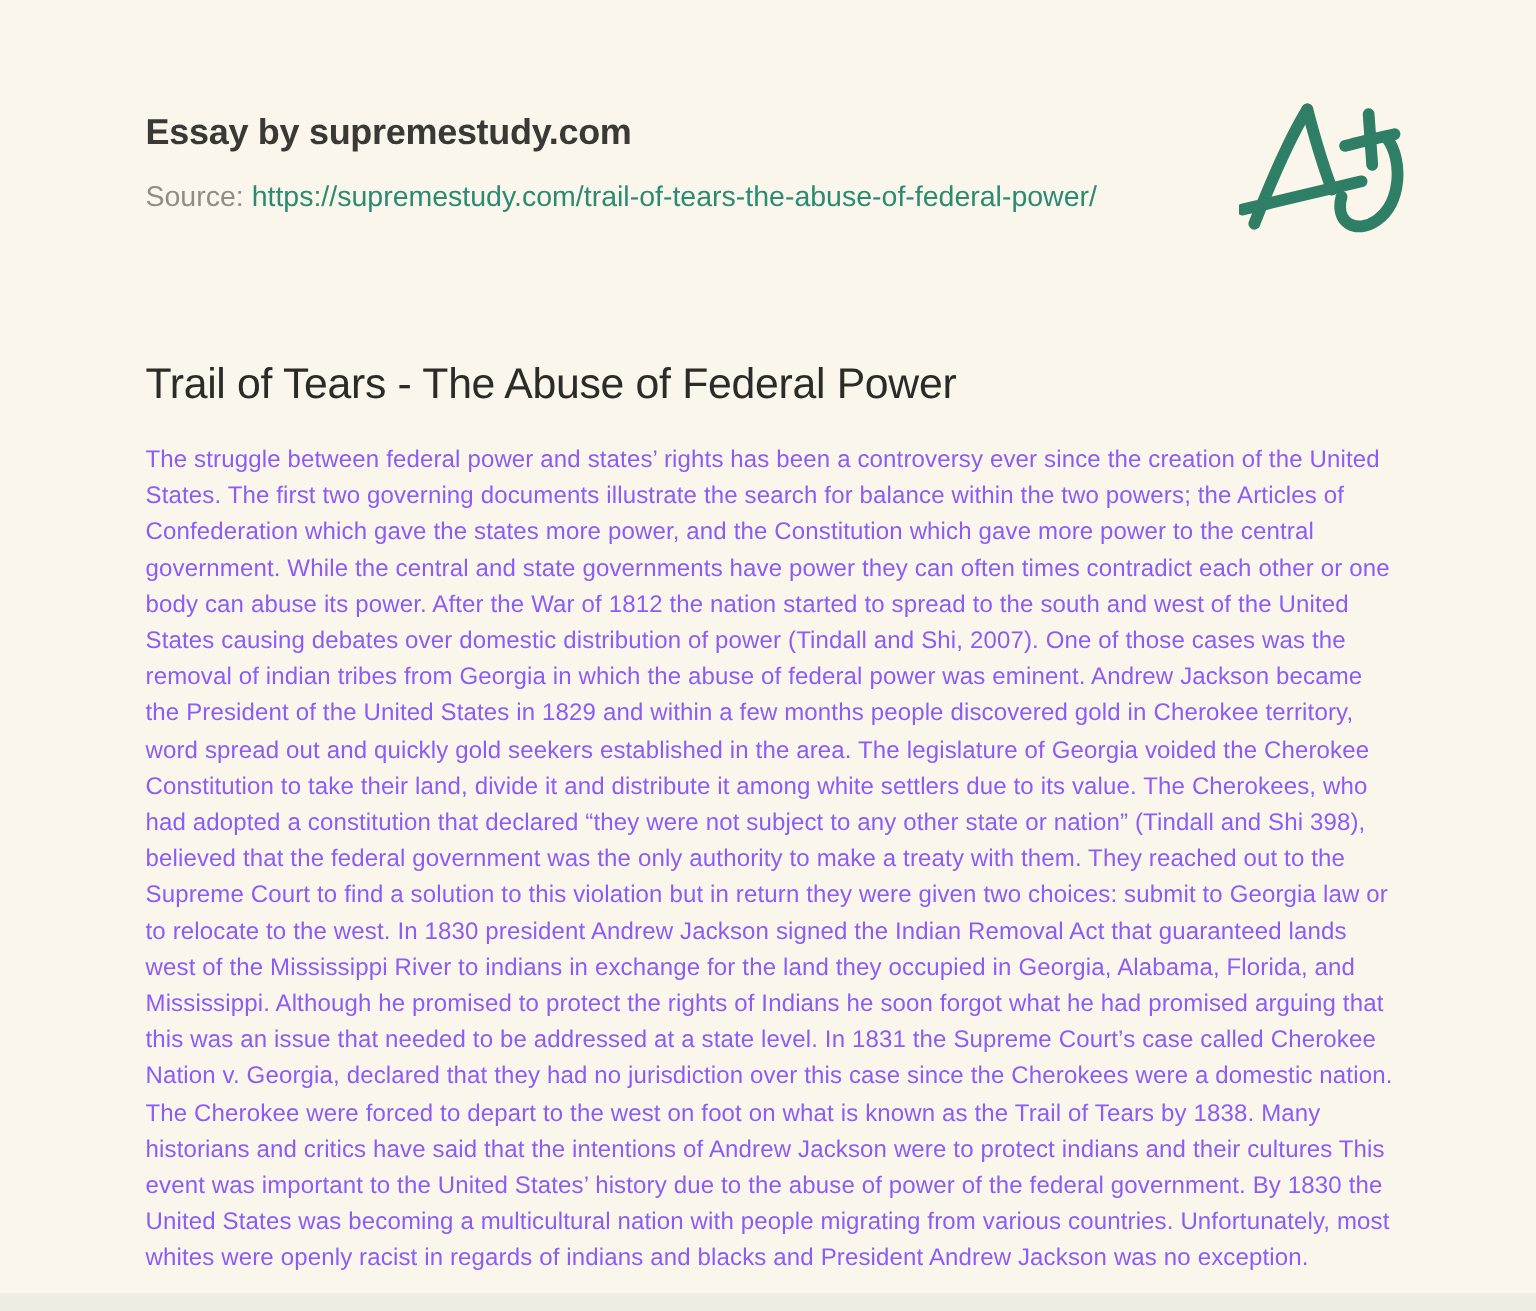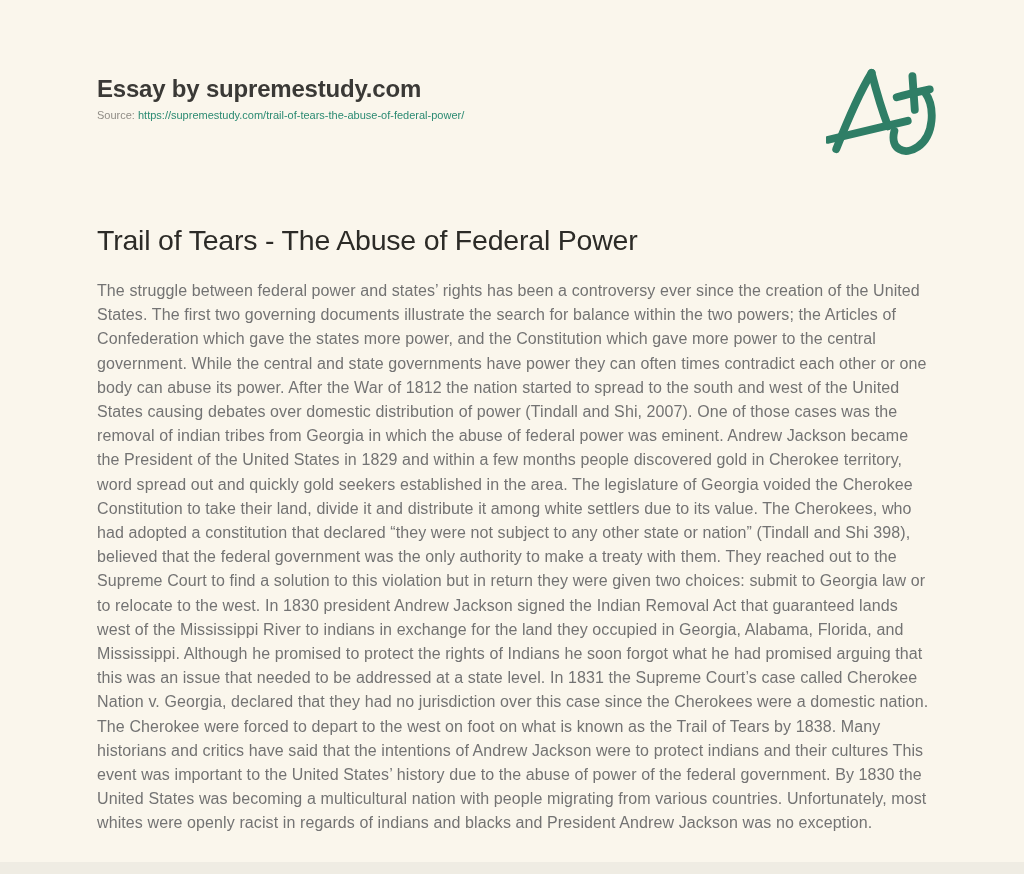--- a/index.html
+++ b/index.html
@@ -17,21 +17,22 @@
   }
   .site-heading {
     padding-top: 74px;
     font-size: 24px;
     line-height: 30px;
     font-weight: 700;
     color: #3a3936;
     letter-spacing: -0.2px;
   }
   .source-row {
-    font-size: 11px;
+    margin-top: 16px;
+    font-size: 19px;
     line-height: 23px;
   }
   .source-label {
     color: #908d86;
   }
   .source-link {
     color: #2B8A72;
     text-decoration: none;
     cursor: pointer;
   }
@@ -55,21 +56,21 @@
     line-height: 34px;
     font-weight: 400;
     color: #2c2b27;
     letter-spacing: -0.2px;
   }
   .essay-body {
     margin-top: 22px;
     width: 836px;
     font-size: 16px;
     line-height: 24.2px;
-    color: #737373;
+    color: #8b5cf6;
     letter-spacing: 0.1px;
     text-align: left;
   }
 </style>
 </head>
 <body>
 
 <div class="page">
 
   <svg class="logo" viewBox="0 0 140 120" aria-hidden="true">

